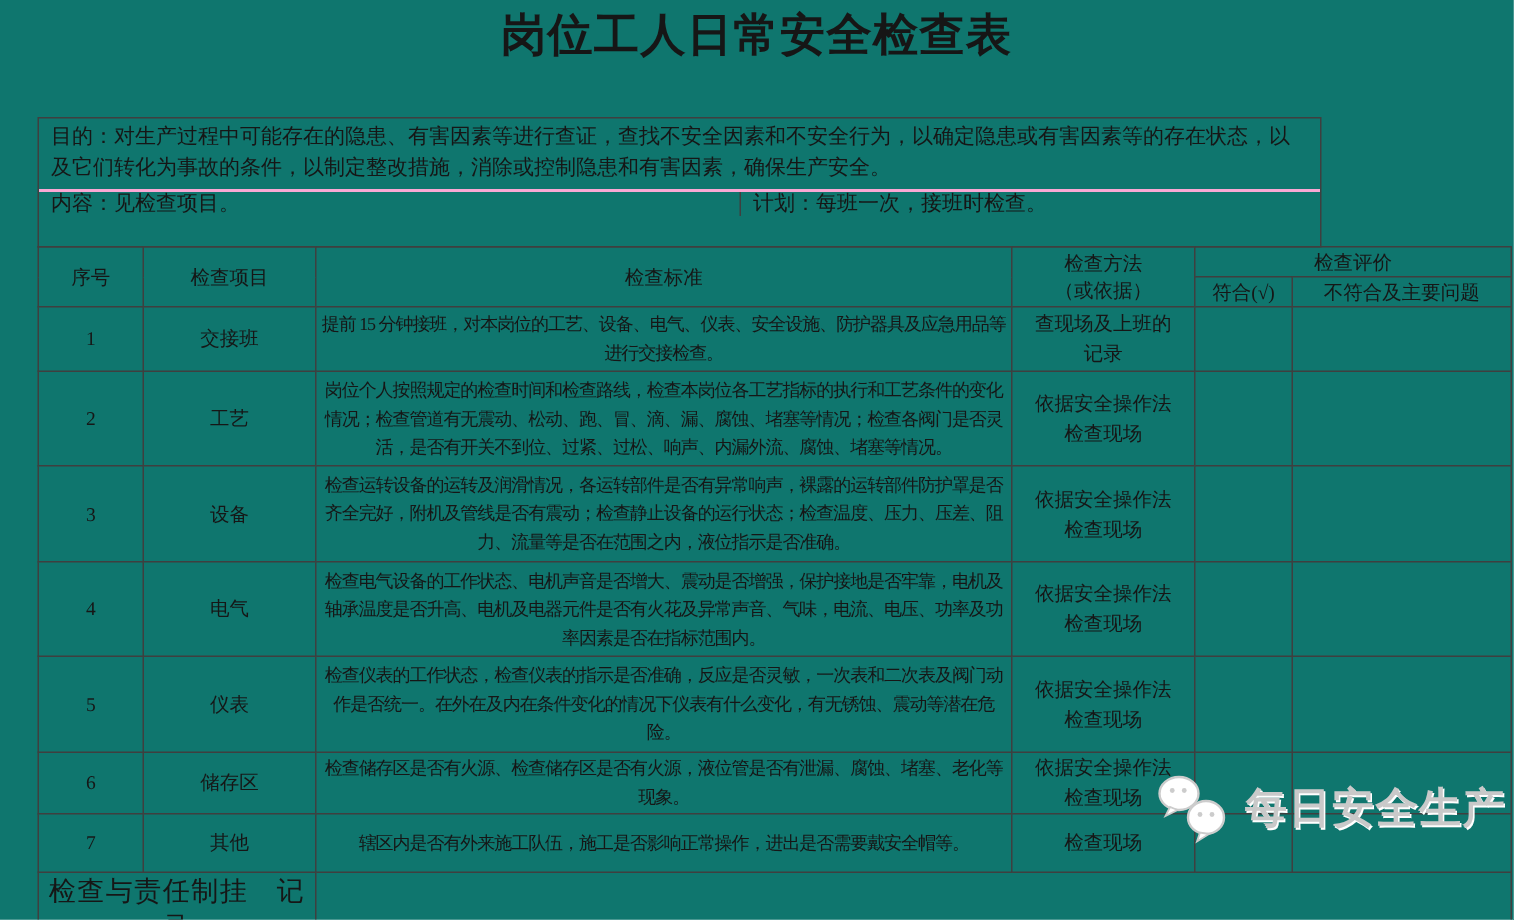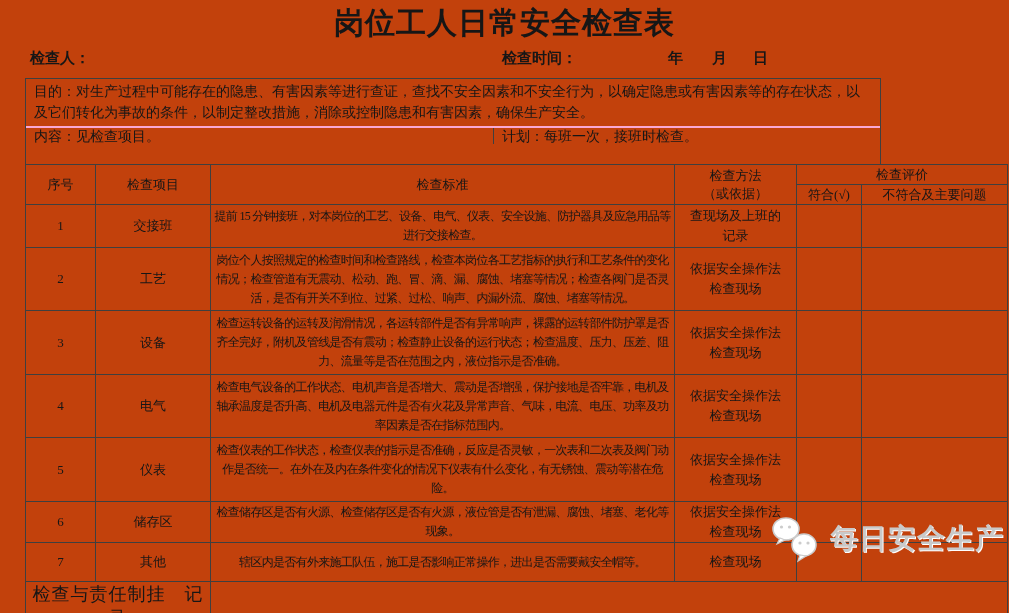--- a/index.html
+++ b/index.html
@@ -1,18 +1,18 @@
 <!DOCTYPE html>
 <html><head>
 <meta charset="utf-8">
 <style>
   * { margin:0; padding:0; box-sizing:border-box; }
   body { background:#fff; }
   .page {
-    position:relative; width:1009px; height:613px; background:#c2410c;
+    position:relative; width:1009px; height:613px; background:#0f766e;
     font-family:"Liberation Serif","DejaVu Serif",serif; color:#161616; overflow:hidden;
   }
   .title {
     position:absolute; top:3px; left:0; width:100%; text-align:center;
     font-size:30px; font-weight:bold; letter-spacing:1px;
     font-family:"Liberation Sans","DejaVu Sans",sans-serif;
   }
   .meta { position:absolute; top:49px; left:0; width:100%; height:22px;
     font-weight:bold; font-size:15px; font-family:"Liberation Sans","DejaVu Sans",sans-serif; }
   .meta span { position:absolute; top:0; white-space:nowrap; }
@@ -60,27 +60,20 @@
   }
   .wm-logo { flex:0 0 auto; margin-right:4px; }
 </style>
 </head>
 <body>
 
 <div class="page">
 
   <div class="title">岗位工人日常安全检查表</div>
 
-  <div class="meta">
-    <span class="m-inspector">检查人：</span>
-    <span class="m-time">检查时间：</span>
-    <span class="m-year">年</span>
-    <span class="m-month">月</span>
-    <span class="m-day">日</span>
-  </div>
 
   <div class="intro">
     <div class="intro-purpose">目的：对生产过程中可能存在的隐患、有害因素等进行查证，查找不安全因素和不安全行为，以确定隐患或有害因素等的存在状态，以及它们转化为事故的条件，以制定整改措施，消除或控制隐患和有害因素，确保生产安全。</div>
     <div class="intro-cp">
       <div class="intro-content">内容：见检查项目。</div>
       <div class="intro-plan">计划：每班一次，接班时检查。</div>
     </div>
   </div>
 
   <table class="main">

